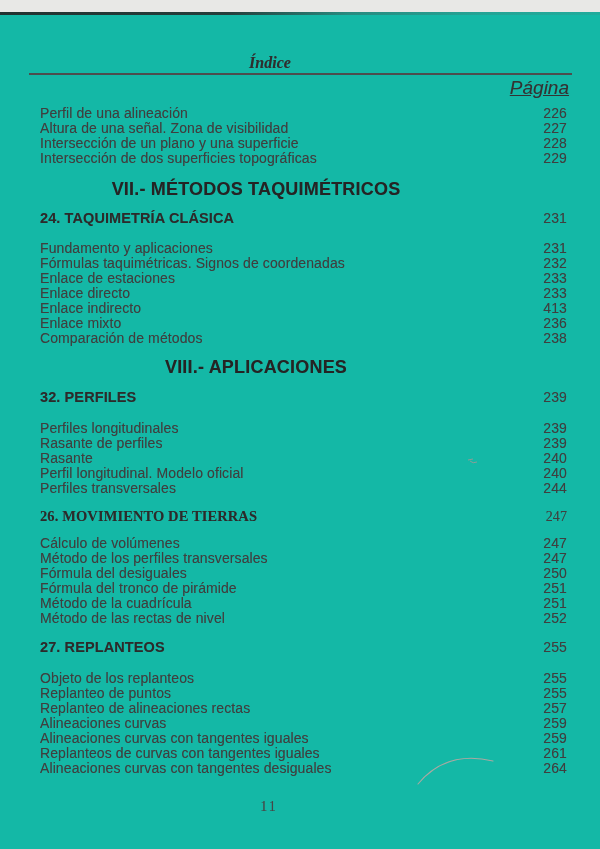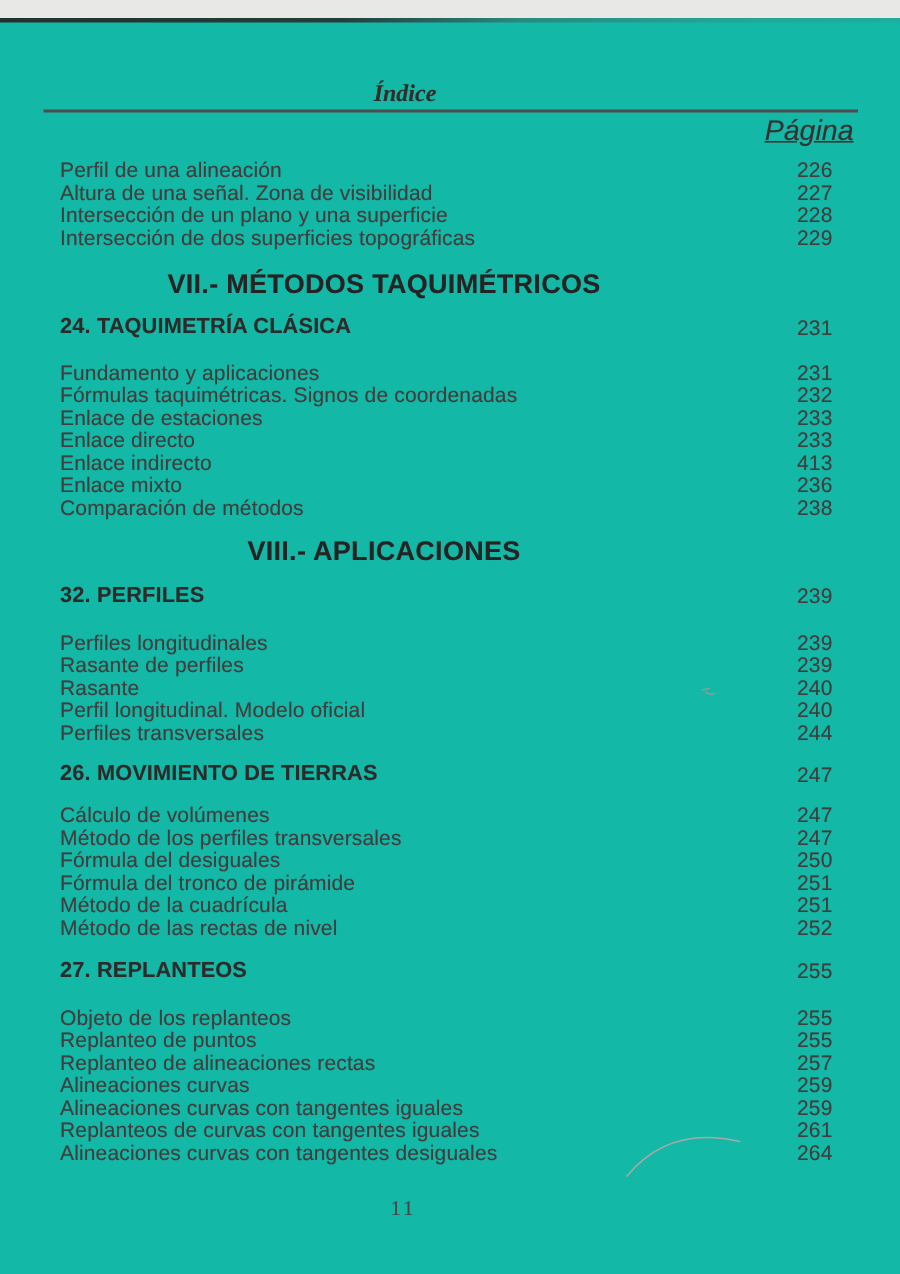--- a/index.html
+++ b/index.html
@@ -25,41 +25,41 @@
     transform:translateX(-30px);
     font-family:"Liberation Serif", serif; font-style:italic; font-weight:bold;
     font-size:16px; color:#2e2e2e;
   }
   .rule { position:absolute; top:61px; left:29px; width:543px; height:2px; background:#4d4d4d; }
   .pagina {
     position:absolute; top:65px; right:31px;
     font-style:italic; font-size:19px; color:#333;
     text-decoration:underline;
   }
-  .block { position:absolute; left:40px; right:45px; }
+  .block { position:absolute; left:40px; right:33px; }
   .row { display:flex; justify-content:space-between; align-items:baseline;
          line-height:15px; font-size:14px; letter-spacing:.1px; }
   .row .pg { text-align:right; white-space:nowrap; padding-left:10px; }
-  .chapter-row { font-weight:bold; font-size:14.5px; color:#2b2b2b;align-items:center; }
+  .chapter-row { font-weight:bold; font-size:14.5px; color:#2b2b2b; }
   .chapter-row .pg { font-weight:normal; font-size:14px; color:#3f3f3f; }
   .part {
     position:absolute; left:0; width:100%; text-align:center;
     transform:translateX(-44px);
     font-weight:bold; font-size:18px; letter-spacing:.2px; color:#242424;
   }
   .folio {
     position:absolute; top:787px; left:0; width:100%; text-align:center;
     transform:translateX(-31px);
     font-family:"Liberation Serif", serif; font-size:14px; letter-spacing:2px; color:#474747;
   }
   .pen-arc { position:absolute; left:414px; top:737px; }
   .smudge  { position:absolute; left:467px; top:444px; }
   .t94  { top:94px; }  .t167 { top:167px; } .t199 { top:199px; }
   .t229 { top:229px; } .t345 { top:345px; } .t378 { top:378px; }
-  .t409 { top:409px; } .t497 { top:497px; } .t524 { top:524px; }
+  .t409 { top:409px; } .t497 { top:497px;font-family:Liberation Serif, serif; } .t524 { top:524px; }
   .t628 { top:628px; } .t659 { top:659px; }
 </style>
 </head>
 <body>
 
 <div class="page">
 
   <div class="scan-top-edge"></div>
 
   <div class="title">Índice</div>

